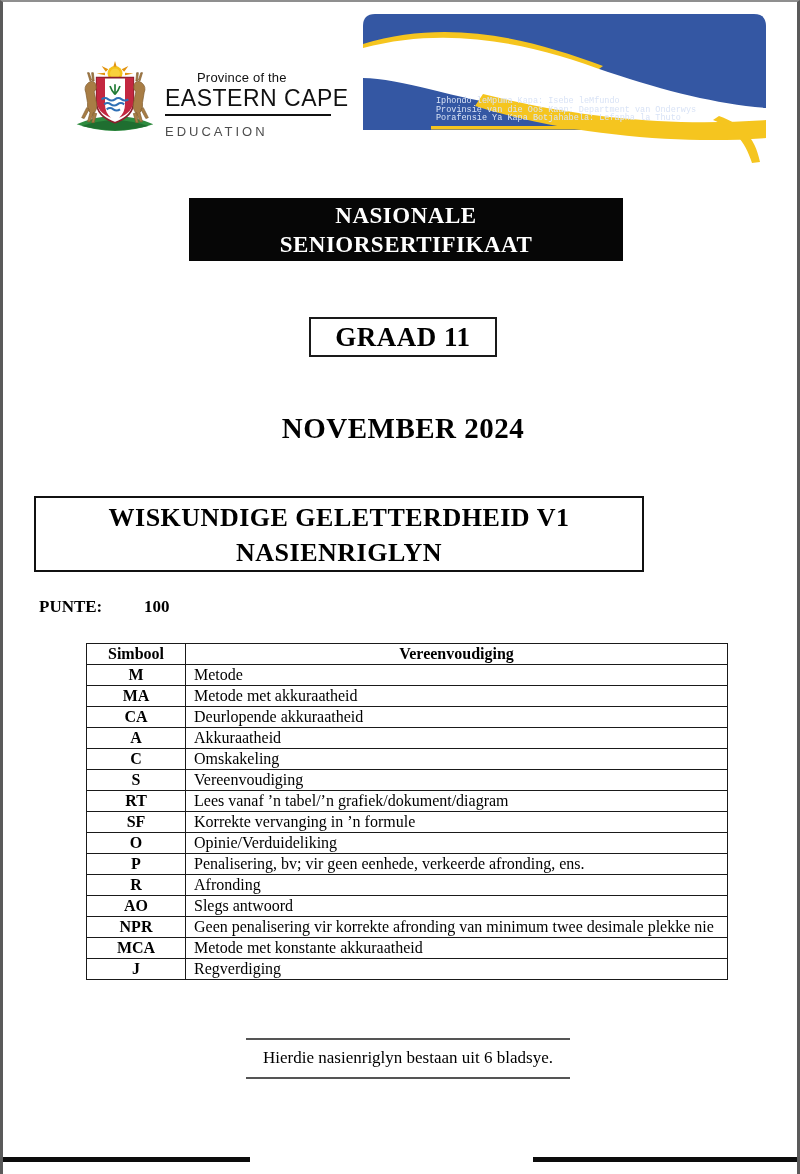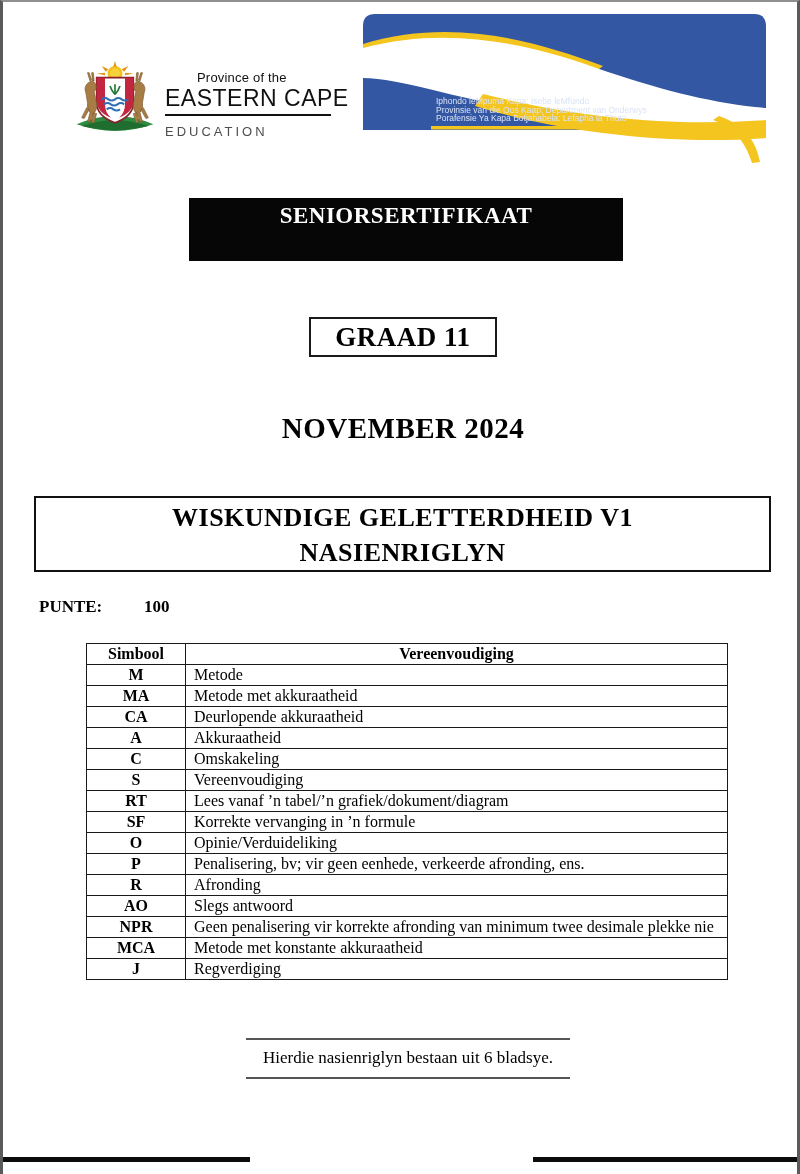--- a/index.html
+++ b/index.html
@@ -17,38 +17,38 @@
   .logo-crest { position:absolute; left:0; top:0; width:100px; height:86px; }
   .logo-text { position:absolute; left:100px; top:12px; width:200px; font-family:"Liberation Sans","DejaVu Sans",sans-serif; }
   .logo-prov { font-size:13px; color:#111; letter-spacing:.2px;margin-left:32px; }
   .logo-name { font-size:23px; color:#111; letter-spacing:.5px; font-weight:500; white-space:nowrap; }
   .logo-rule { width:166px; height:2px; background:#111; margin-top:2px; }
   .logo-dept { font-size:13px; color:#4d4d4d; letter-spacing:3px; margin-top:8px; }
 
   
   .banner { left:360px; top:12px; width:403px; height:150px; }
   .banner svg { display:block; }
-  .banner-text { position:absolute; left:73px; top:83px; font-family:Liberation Sans, sans-serif;
+  .banner-text { position:absolute; left:73px; top:83px; font-family:Liberation Mono, monospace;
     font-size:8.5px; line-height:8.5px; color:#d9e3f6; white-space:nowrap; }
   .banner-text div { margin-bottom:0; }
 
   
   .cert-box { left:186px; top:196px; width:434px; height:63px; background:#060606;
     color:#ffffff; text-align:center; font-weight:bold; font-size:23px; line-height:29px; padding-top:3px;
     letter-spacing:.5px; }
 
   
   .grade-box { left:306px; top:315px; width:188px; height:40px; border:2px solid #1a1a1a;
     text-align:center; font-weight:bold; font-size:27px; line-height:36px; letter-spacing:.5px; }
 
   
   .session { left:0; top:410px; width:800px; text-align:center; font-weight:bold; font-size:29px; letter-spacing:.5px; }
 
   
-  .subject-box { left:31px; top:494px; width:737px; height:76px; border:2px solid #111;
+  .subject-box { left:31px; top:494px; width:610px; height:76px; border:2px solid #111;
     text-align:center; font-weight:bold; font-size:26px; line-height:35px; padding-top:2px; letter-spacing:.5px; }
 
   
   .marks { left:36px; top:595px; font-size:17px; font-weight:bold; }
   .marks-value { position:absolute; left:105px; top:0; }
 
   
   .sym-table { left:83px; top:641px; border-collapse:collapse; table-layout:fixed; width:642px;
     font-size:16px; }
   .sym-table td, .sym-table th { border:1.4px solid #1a1a1a; line-height:20px; padding:0 2px; vertical-align:top; }
@@ -150,20 +150,21 @@
       <rect x="68" y="112" width="335" height="3.5" fill="#f5c51f"></rect>
     </svg>
     <div class="banner-text">
       <div>Iphondo leMpuma Kapa: Isebe leMfundo</div>
       <div>Provinsie van die Oos Kaap: Department van Onderwys</div>
       <div>Porafensie Ya Kapa Botjahabela: Lefapha la Thuto</div>
     </div>
   </div>
 
   <div class="abs cert-box">
+    <div>NASIONALE</div>
     <div>SENIORSERTIFIKAAT</div>
   </div>
 
   <div class="abs grade-box">GRAAD 11</div>
 
   <div class="abs session">NOVEMBER 2024</div>
 
   <div class="abs subject-box">
     <div>WISKUNDIGE GELETTERDHEID V1</div>
     <div>NASIENRIGLYN</div>

